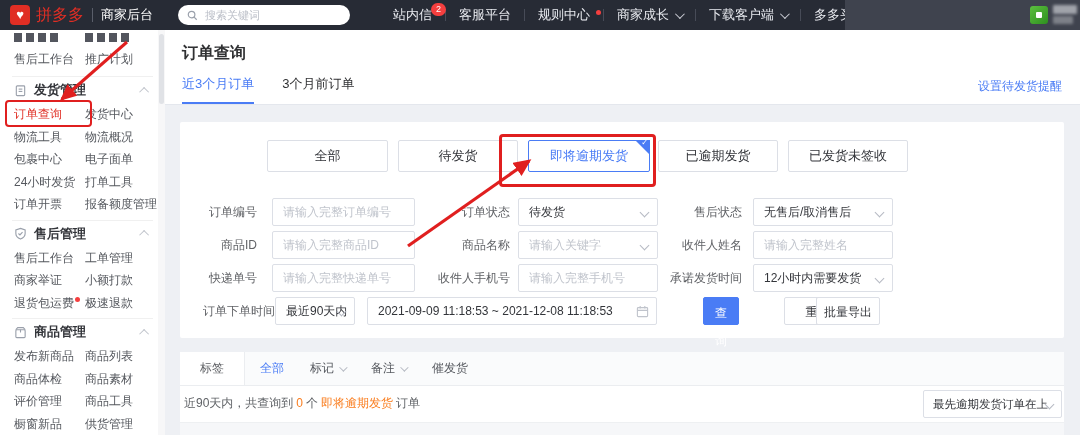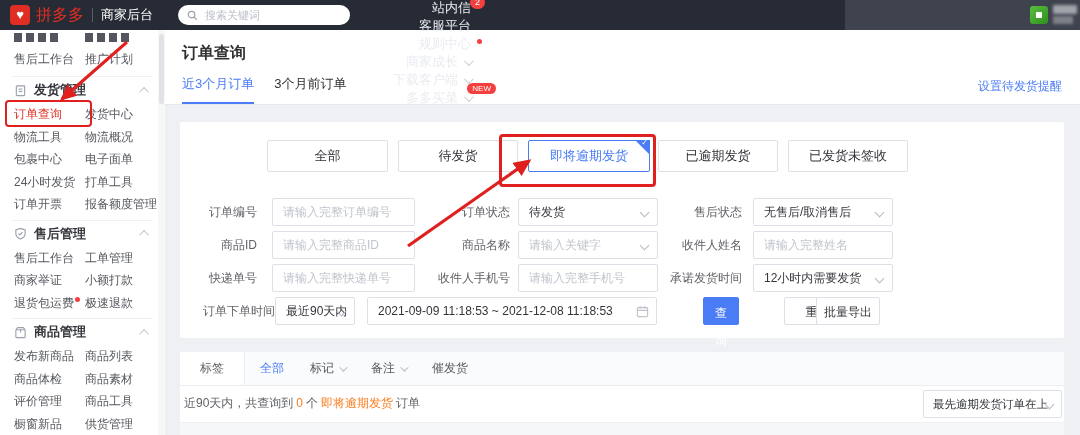--- a/index.html
+++ b/index.html
@@ -9,21 +9,21 @@
   
   .topbar{position:absolute;left:0;top:0;width:1080px;height:30px;background:#272b35;display:flex;align-items:center;z-index:20;}
   .logo-sq{width:20px;height:20px;border-radius:4px;background:#e02e24;margin-left:10px;display:flex;align-items:center;justify-content:center;color:#fff;font-size:13px;line-height:20px;flex:0 0 auto;}
   .logo-txt{color:#e02e24;font-size:16px;font-weight:400;margin-left:6px;white-space:nowrap;}
   .logo-sep{width:1px;height:14px;background:#5a5e6a;margin:0 8px;}
   .portal-txt{color:#fff;font-size:13px;white-space:nowrap;}
   .tb-search{margin-left:25px;width:172px;height:20px;border-radius:10px;background:#fff;display:flex;align-items:center;padding:0 9px;box-sizing:border-box;}
   .tb-search svg{flex:0 0 auto;}
   .tb-search input{border:none;outline:none;background:transparent;font-size:11px;margin-left:5px;width:130px;color:#333;font-family:inherit;}
   .tb-search input::placeholder{color:#b9bdc6;}
-  .tb-menu{display:flex;align-items:flex-end;margin-left:30px;height:32px;flex-direction:column;}
+  .tb-menu{display:flex;align-items:center;margin-left:30px;height:32px;}
   .tb-item{position:relative;color:#e9ebf0;font-size:13px;padding:0 13px;white-space:nowrap;cursor:pointer;display:flex;align-items:center;}
   .tb-sep{width:1px;height:12px;background:#474b57;}
   .badge-num{position:absolute;top:-3px;right:-1px;min-width:13px;height:13px;border-radius:7px;background:#f53f3f;color:#fff;font-size:9px;line-height:13px;text-align:center;padding:0 1px;}
   .badge-new{position:absolute;top:-6px;right:-12px;background:#f53f3f;color:#fff;font-size:8px;line-height:11px;border-radius:6px;padding:0 5px;}
   .dot-red{position:absolute;top:4px;right:5px;width:5px;height:5px;border-radius:50%;background:#f53f3f;}
   .chev{display:inline-block;width:6px;height:6px;border-right:1.4px solid #c9ccd4;border-bottom:1.4px solid #c9ccd4;transform:rotate(45deg) translateY(-2px);margin-left:6px;}
   .tb-user{position:absolute;right:0;top:0;width:235px;height:30px;background:#3f434e;}
   .tb-avatar{position:absolute;left:185px;top:6px;width:18px;height:18px;border-radius:3px;background:linear-gradient(135deg,#5cbf3f,#2e8f1f);}
   .tb-avatar::after{content:"";position:absolute;left:6px;top:6px;width:6px;height:6px;background:#fff;border-radius:1px;}
   .blur-bar{position:absolute;background:#b9bcc2;filter:blur(1.5px);opacity:.8;border-radius:1px;}
@@ -44,21 +44,21 @@
   .s-head{display:flex;align-items:center;height:26px;padding-left:14px;}
   .s-head .ttl{font-size:13px;font-weight:700;color:#33353a;margin-left:7px;}
   .s-head .chev-up{margin-left:auto;margin-right:16px;width:6px;height:6px;border-right:1.4px solid #c0c4cc;border-bottom:1.4px solid #c0c4cc;transform:rotate(-135deg) translateY(-2px);}
   .s-grid{display:grid;grid-template-columns:71px 1fr;padding-left:14px;}
   .active-red{color:#e02e24;}
   .s-dot{display:inline-block;width:5px;height:5px;border-radius:50%;background:#f53f3f;vertical-align:super;margin-left:1px;}
 
   
   .page-head{position:absolute;left:165px;top:30px;right:0;height:75px;background:#fff;z-index:4;border-bottom:1px solid #e4e7ed;box-sizing:border-box;}
   .page-title{position:absolute;left:17px;top:13px;font-size:16px;font-weight:600;color:#303133;}
-  .tabs{position:absolute;left:17px;bottom:0;display:flex;gap:20px;}
+  .tabs{position:absolute;left:17px;bottom:0;display:flex;gap:28px;}
   .tab{font-size:13px;color:#303133;padding-bottom:9px;cursor:pointer;border-bottom:2px solid transparent;}
   .tab.active{color:#4a7cf5;border-bottom-color:#4a7cf5;}
   .remind-link{position:absolute;right:18px;bottom:9px;font-size:12px;color:#4a7cf5;cursor:pointer;}
 
   
   .card1{position:absolute;left:180px;top:122px;width:884px;height:216px;background:#fff;border-radius:2px;z-index:4;}
   .qlabel{position:absolute;left:20px;top:18px;height:32px;line-height:32px;font-size:12px;color:#33353a;}
   .qbtn{position:absolute;top:18px;height:32px;box-sizing:border-box;background:#fff;border:1px solid #dcdfe6;border-radius:2px;font-size:13px;color:#33353a;text-align:center;line-height:30px;cursor:pointer;padding:0;font-family:inherit;}
   .qb1{left:87px;width:121px;}
   .qb2{left:218px;width:120px;}

